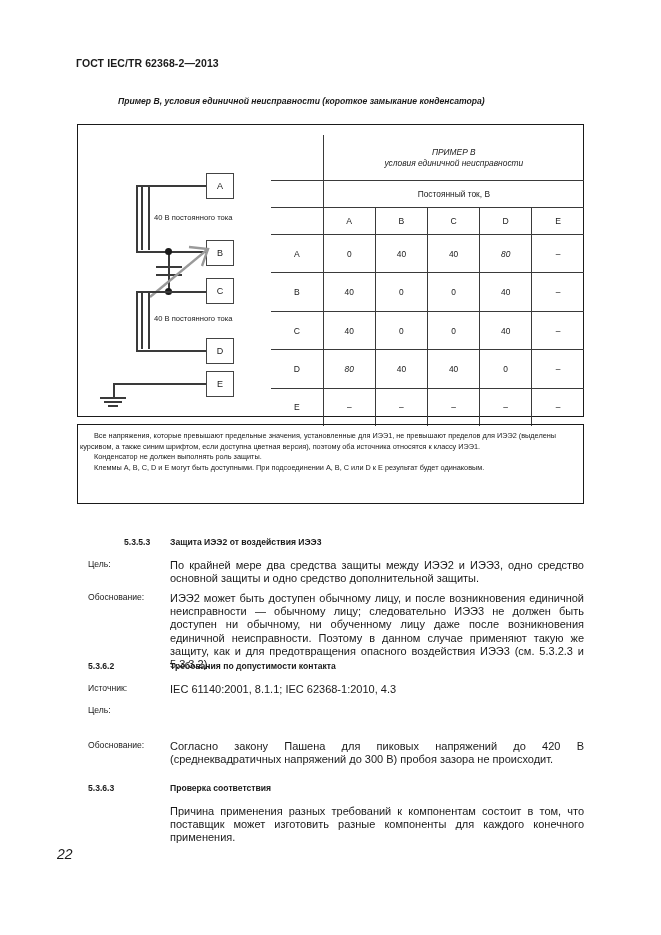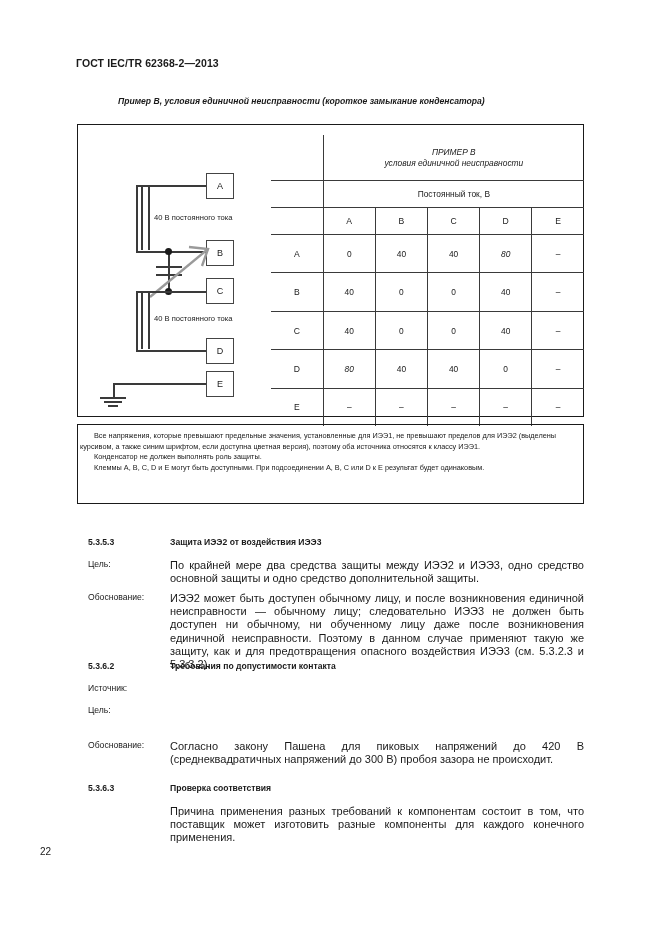--- a/index.html
+++ b/index.html
@@ -219,23 +219,24 @@
     left: 170px;
     width: 414px;
     font-size: 11px;
     line-height: 13.2px;
     text-align: justify;
   }
   .para.nojust { text-align: left; }
 
   .page-num {
     position: absolute;
-    left: 40px;
+    left: 57px;
     top: 846px;
-    font-size: 10px;
+    font-size: 14px;
+    font-style: italic;
   }
 </style>
 </head>
 <body>
 
 <div class="page">
 
   <div class="doc-header">ГОСТ IEC/TR 62368-2—2013</div>
 
   <div class="fig-caption">Пример В, условия единичной неисправности (короткое замыкание конденсатора)</div>
@@ -362,33 +363,34 @@
       </tbody>
     </table>
   </div>
 
   <div class="notes-box">
     <p class="note-p">Все напряжения, которые превышают предельные значения, установленные для ИЭЭ1, не превышают пределов для ИЭЭ2 (выделены курсивом, а также синим шрифтом, если доступна цветная версия), поэтому оба источника относятся к классу ИЭЭ1.</p>
     <p class="note-p">Конденсатор не должен выполнять роль защиты.</p>
     <p class="note-p">Клеммы А, В, С, D и Е могут быть доступными. При подсоединении А, В, С или D к Е результат будет одинаковым.</p>
   </div>
 
-  <div class="sec-num" style="top:537px;">5.3.5.3</div>
+  <div class="sec-num" style="top:537px;margin-left:36px;">5.3.5.3</div>
   <div class="sec-title" style="top:537px;">Защита ИЭЭ2 от воздействия ИЭЭ3</div>
 
   <div class="lbl" style="top:559px;">Цель:</div>
   <div class="para" style="top:559px;">По крайней мере два средства защиты между ИЭЭ2 и ИЭЭ3, одно средство основной защиты и одно средство дополнительной защиты.</div>
 
   <div class="lbl" style="top:592px;">Обоснование:</div>
   <div class="para" style="top:592px;">ИЭЭ2 может быть доступен обычному лицу, и после возникновения единичной неисправности — обычному лицу; следовательно ИЭЭ3 не должен быть доступен ни обычному, ни обученному лицу даже после возникновения единичной неисправности. Поэтому в данном случае применяют такую же защиту, как и для предотвращения опасного воздействия ИЭЭ3 (см. 5.3.2.3 и 5.3.3.2).</div>
 
   <div class="sec-num" style="top:661px;">5.3.6.2</div>
   <div class="sec-title" style="top:661px;">Требования по допустимости контакта</div>
 
   <div class="lbl" style="top:683px;">Источник:</div>
+  <div class="para nojust" style="top:683px;">IEC 61140:2001, 8.1.1; IEC 62368-1:2010, 4.3</div>
 
   <div class="lbl" style="top:705px;">Цель:</div>
 
   <div class="lbl" style="top:740px;">Обоснование:</div>
   <div class="para" style="top:740px;">Согласно закону Пашена для пиковых напряжений до 420 В (среднеквадратичных напряжений до 300 В) пробоя зазора не происходит.</div>
 
   <div class="sec-num" style="top:783px;">5.3.6.3</div>
   <div class="sec-title" style="top:783px;">Проверка соответствия</div>
 
   <div class="para" style="top:805px;">Причина применения разных требований к компонентам состоит в том, что поставщик может изготовить разные компоненты для каждого конечного применения.</div>

